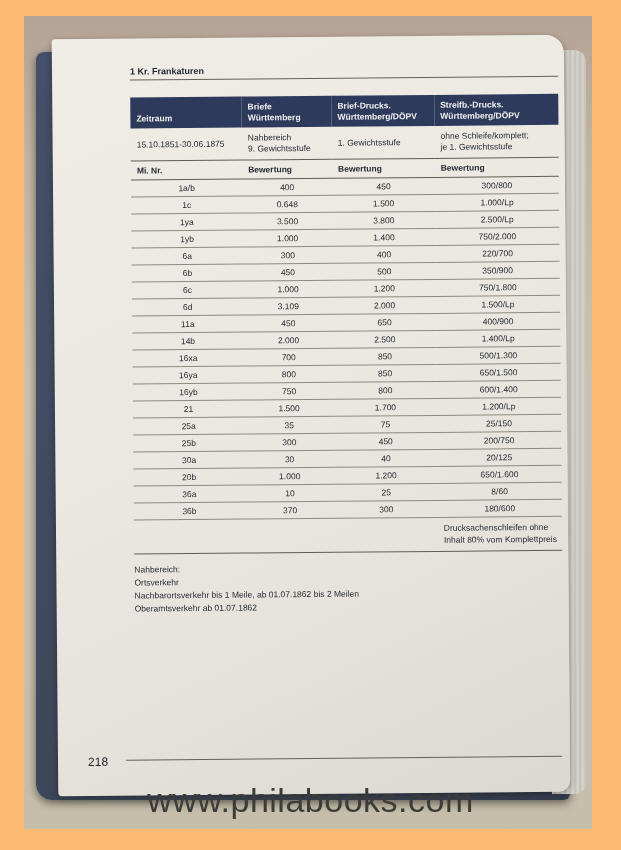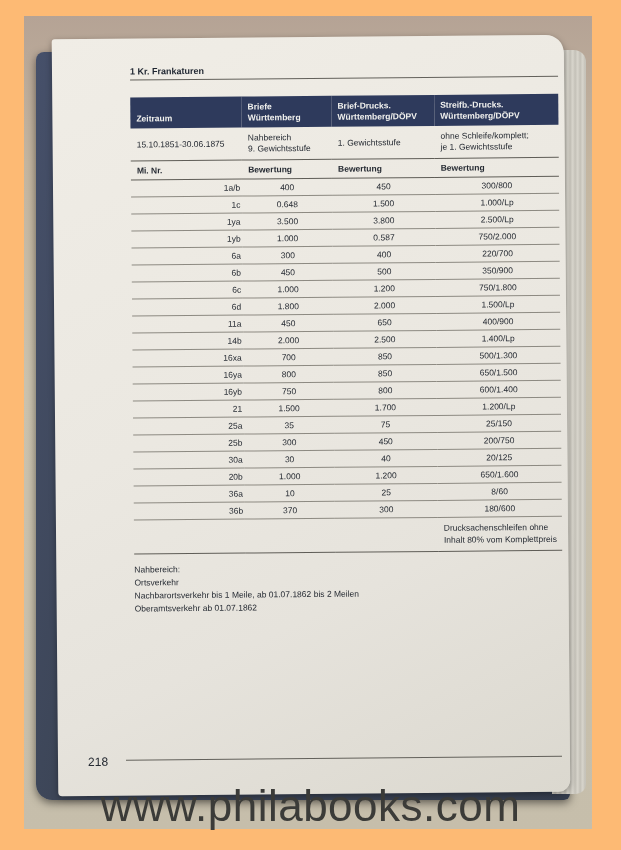--- a/index.html
+++ b/index.html
@@ -62,36 +62,36 @@
     border-bottom:1px solid #5f5d57;
   }
   tr.labels td {
     font-size:8.5px; font-weight:bold; text-align:left;
     padding:4px 2px 4px 6px;
     border-bottom:1px solid #5f5d57;
   }
   tbody tr.data td {
     font-size:8.5px; padding:3px 2px; border-bottom:1px solid #8d8a82;
   }
-  td.left { text-align:right; padding-left:6px; }
+  td.left { text-align:center; padding-left:6px; }
   td.num { text-align:center; }
   tfoot td.note-cell {
     font-size:8.5px; text-align:left; white-space:pre-line; line-height:1.35;
     padding:5px 0 5px 6px;
   }
   tfoot tr td { border-bottom:1px solid #5f5d57; }
 
   .footnotes { margin-top:9px; font-size:8.5px; line-height:1.5; color:#262b33; }
 
   .pagenum { position:absolute; left:30px; top:716px; font-size:12px; color:#262b33; }
   .footer-rule { position:absolute; left:68px; top:721px; width:436px; height:1px; background:#63615b; }
 
   .watermark {
     position:absolute; left:0; width:621px; top:781px; text-align:center;
-    font-size:44px; color:#3b3b38; letter-spacing:0.5px; z-index:6;
+    font-size:34px; color:#3b3b38; letter-spacing:0.5px; z-index:6;
   }
 </style>
 </head>
 <body>
 
 <div class="photo">
   <div class="backdrop"></div>
   <div class="cover"></div>
   <div class="fore-edge"></div>
 
@@ -152,21 +152,21 @@
             <tr class="data">
               <td class="left">1ya</td>
               <td class="num">3.500</td>
               <td class="num">3.800</td>
               <td class="num">2.500/Lp</td>
             </tr>
 
             <tr class="data">
               <td class="left">1yb</td>
               <td class="num">1.000</td>
-              <td class="num">0.587</td>
+              <td class="num">1.400</td>
               <td class="num">750/2.000</td>
             </tr>
 
             <tr class="data">
               <td class="left">6a</td>
               <td class="num">300</td>
               <td class="num">400</td>
               <td class="num">220/700</td>
             </tr>
 
@@ -179,21 +179,21 @@
 
             <tr class="data">
               <td class="left">6c</td>
               <td class="num">1.000</td>
               <td class="num">1.200</td>
               <td class="num">750/1.800</td>
             </tr>
 
             <tr class="data">
               <td class="left">6d</td>
-              <td class="num">1.800</td>
+              <td class="num">3.109</td>
               <td class="num">2.000</td>
               <td class="num">1.500/Lp</td>
             </tr>
 
             <tr class="data">
               <td class="left">11a</td>
               <td class="num">450</td>
               <td class="num">650</td>
               <td class="num">400/900</td>
             </tr>

